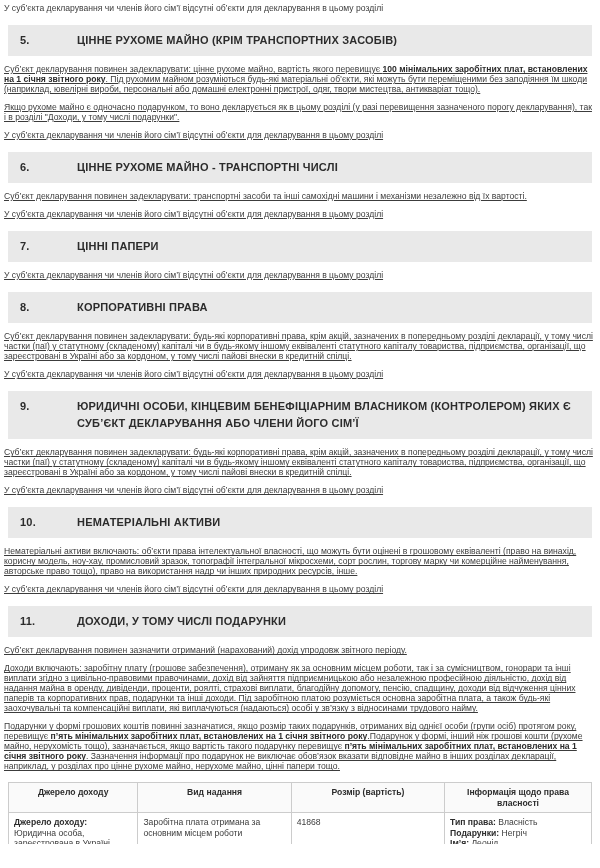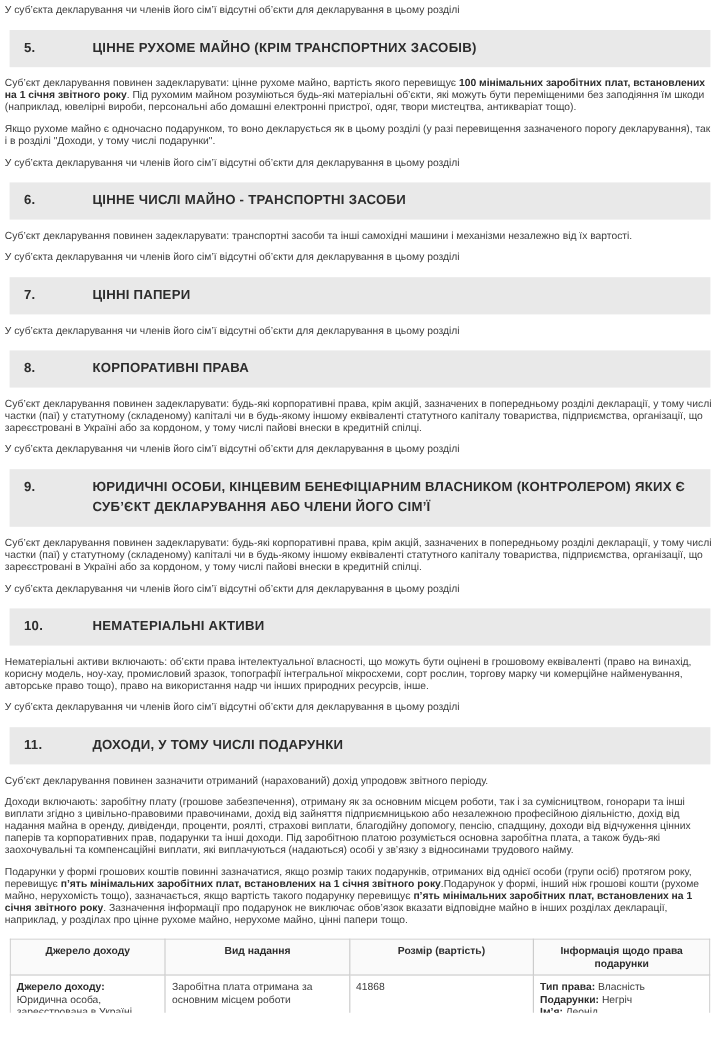--- a/index.html
+++ b/index.html
@@ -16,21 +16,21 @@
     display:flex; align-items:flex-start;
     background:#e9e9e9;
     margin:12px 8px 0 8px;
     padding:7px 12px;
     font-size:11px; font-weight:bold; color:#2c2c2c;
     line-height:1.55; letter-spacing:0.2px;
   }
   .sec-num { flex:0 0 26px; }
   .sec-title { flex:1 1 auto;margin-left:31px; }
   .para, .no-objects {
-    font-size:8.6px; line-height:10px; margin:8px 4px;
+    font-size:8.6px; line-height:10px; margin:8px 4px;text-decoration:underline;
   }
   .para b, .no-objects b { color:#2c2c2c; }
   .table-wrap {
     margin:11px 8px 0 8px;
     height:62px; overflow:hidden;
   }
   table.income {
     width:100%; border-collapse:collapse; table-layout:fixed;
     font-size:8.6px; line-height:10.5px;
   }
@@ -65,21 +65,21 @@
     <div class="section-body">
           <p class="para"><span>Суб’єкт декларування повинен задекларувати: цінне рухоме майно, вартість якого перевищує </span><b>100 мінімальних заробітних плат, встановлених на 1 січня звітного року</b><span>. Під рухомим майном розуміються будь-які матеріальні об’єкти, які можуть бути переміщеними без заподіяння їм шкоди (наприклад, ювелірні вироби, персональні або домашні електронні пристрої, одяг, твори мистецтва, антикваріат тощо).</span></p>
           <p class="para"><span>Якщо рухоме майно є одночасно подарунком, то воно декларується як в цьому розділі (у разі перевищення зазначеного порогу декларування), так і в розділі "Доходи, у тому числі подарунки".</span></p>
           <p class="no-objects">У суб’єкта декларування чи членів його сім’ї відсутні об’єкти для декларування в цьому розділі</p>
         </div>
   </div>
 
   <div class="section">
     <div class="section-bar">
       <span class="sec-num">6.</span>
-      <span class="sec-title">ЦІННЕ ЧИСЛІ МАЙНО - ТРАНСПОРТНІ ЗАСОБИ</span>
+      <span class="sec-title">ЦІННЕ РУХОМЕ МАЙНО - ТРАНСПОРТНІ ЧИСЛІ</span>
     </div>
     <div class="section-body">
           <p class="para"><span>Суб’єкт декларування повинен задекларувати: транспортні засоби та інші самохідні машини і механізми незалежно від їх вартості.</span></p>
           <p class="no-objects">У суб’єкта декларування чи членів його сім’ї відсутні об’єкти для декларування в цьому розділі</p>
         </div>
   </div>
 
   <div class="section">
     <div class="section-bar">
       <span class="sec-num">7.</span>
@@ -142,21 +142,21 @@
         <col class="c1">
           <col class="c2">
           <col class="c3">
           <col class="c4">
       </colgroup>
       <thead>
         <tr id="income-head">
             <th>Джерело доходу</th>
             <th>Вид надання</th>
             <th>Розмір (вартість)</th>
-            <th>Інформація щодо права подарунки</th>
+            <th>Інформація щодо права власності</th>
           </tr>
       </thead>
       <tbody id="income-body">
           <tr>
             <td>
               <div class="cell-line"><b>Джерело доходу:</b></div>
               <div class="cell-line"><span>Юридична особа, зареєстрована в Україні</span></div>
             </td>
             <td>
               <div class="cell-line"><span>Заробітна плата отримана за основним місцем роботи</span></div>

